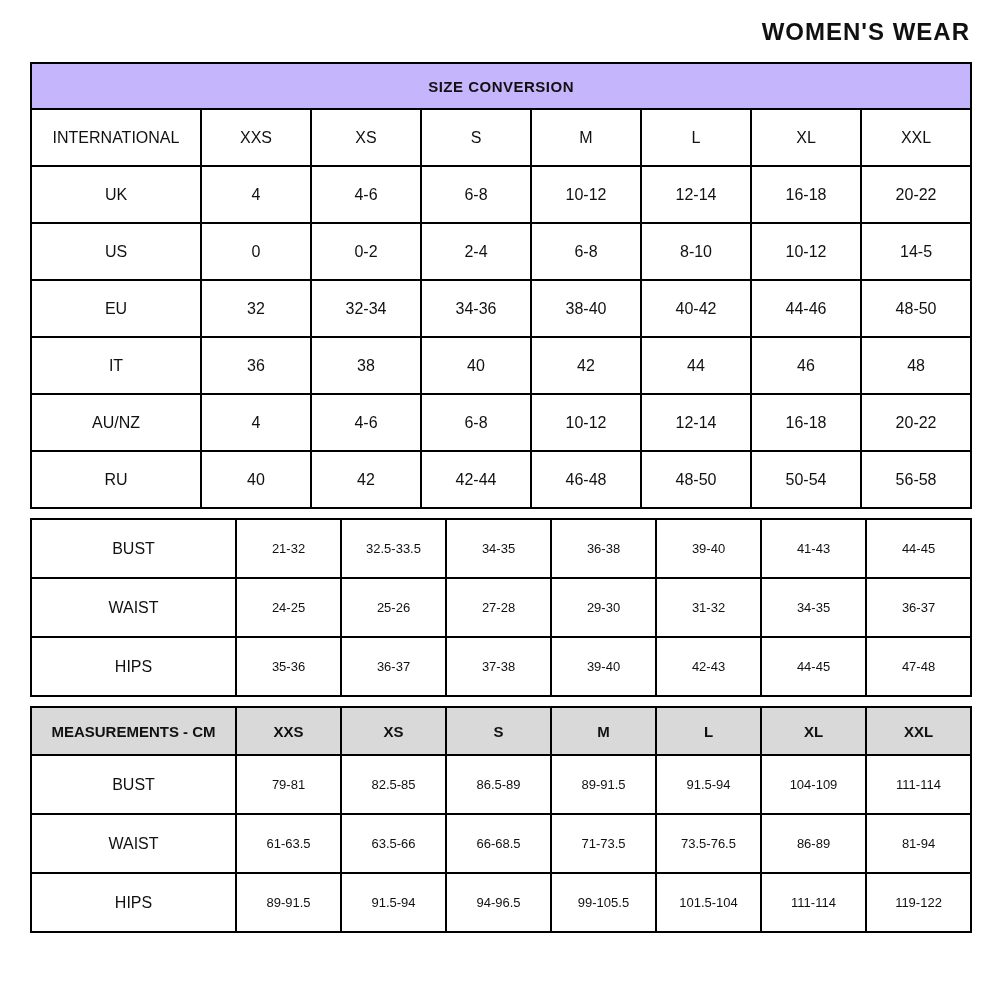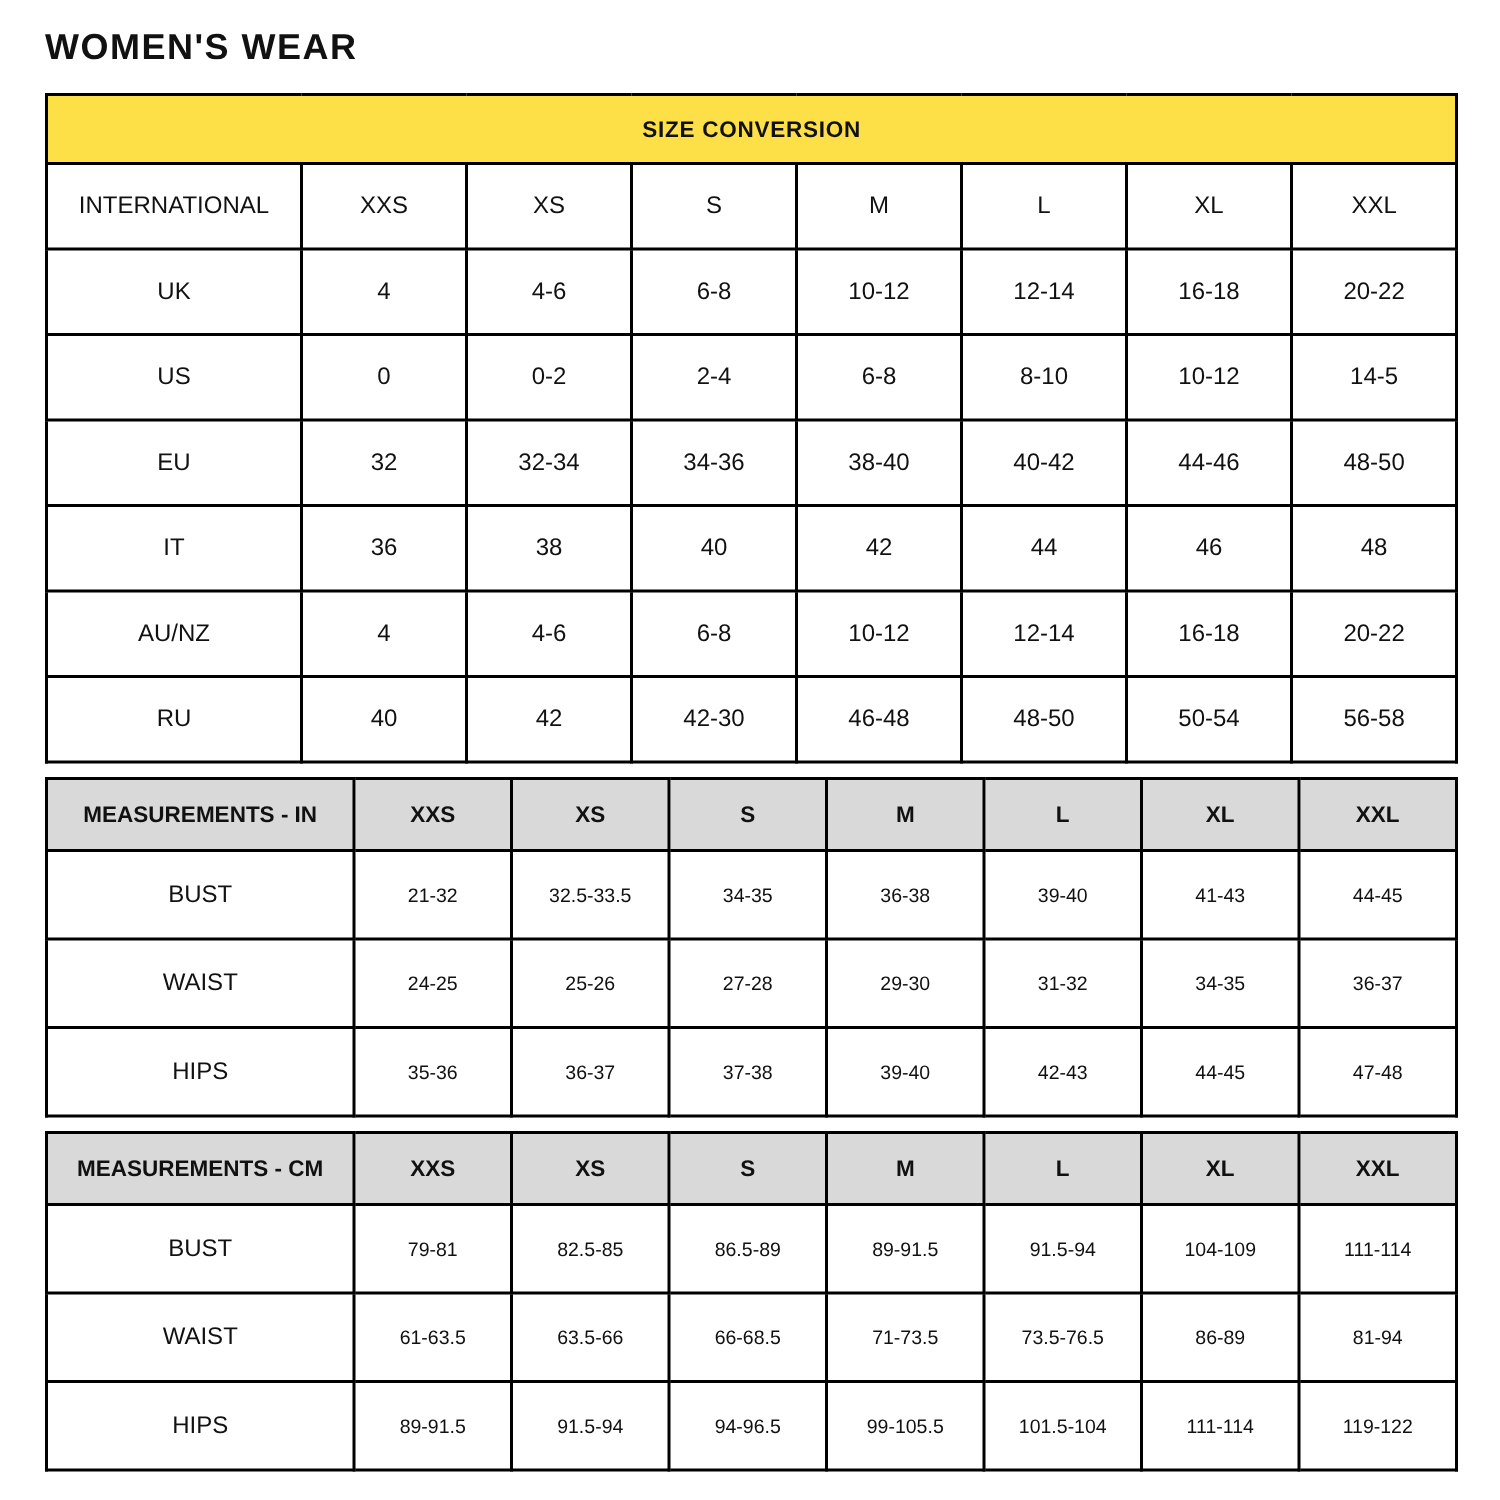--- a/index.html
+++ b/index.html
@@ -4,42 +4,42 @@
 <style>
   * { box-sizing: border-box; margin: 0; padding: 0; }
   html, body {
     width: 1000px; height: 1000px;
     background: #ffffff;
     color: #111111;
     font-family: "Liberation Sans", sans-serif;
   }
   .page { width: 940px; margin: 0 auto; padding-top: 14px; }
   .page-title {
-    text-align: left;
+    text-align: right;
     font-size: 24px;
     font-weight: 700;
     letter-spacing: 1px;
     margin: 4px 0 16px 0;
   }
   table {
     border-collapse: collapse;
     width: 940px;
     table-layout: fixed;
     margin-bottom: 9px;
   }
   td {
     border: 2px solid #000000;
     text-align: center;
     vertical-align: middle;
     font-size: 16px;
     overflow: hidden;
   }
   
   .conv .title-cell {
-    background: #fde047;
+    background: #c4b5fd;
     font-weight: 700;
     font-size: 15px;
     letter-spacing: 0.5px;
     height: 46px;
   }
   .conv td { height: 57px; }
   .conv col.c-lbl { width: 170px; }
   .conv col.c-val { width: 110px; }
   
   .meas col.c-lbl { width: 205px; }
@@ -133,51 +133,41 @@
       <td>6-8</td>
       <td>10-12</td>
       <td>12-14</td>
       <td>16-18</td>
       <td>20-22</td>
     </tr>
     <tr>
       <td>RU</td>
       <td>40</td>
       <td>42</td>
-      <td>42-30</td>
+      <td>42-44</td>
       <td>46-48</td>
       <td>48-50</td>
       <td>50-54</td>
       <td>56-58</td>
     </tr>
   </tbody>
     </table>
 
   <table class="meas">
     <colgroup>
         <col class="c-lbl">
         <col class="c-val">
         <col class="c-val">
         <col class="c-val">
         <col class="c-val">
         <col class="c-val">
         <col class="c-val">
         <col class="c-val">
       </colgroup>
     <tbody>
-        <tr class="m-hdr">
-      <td>MEASUREMENTS - IN</td>
-      <td>XXS</td>
-      <td>XS</td>
-      <td>S</td>
-      <td>M</td>
-      <td>L</td>
-      <td>XL</td>
-      <td>XXL</td>
-    </tr>
     <tr>
       <td class="row-lbl">BUST</td>
       <td class="val">21-32</td>
       <td class="val">32.5-33.5</td>
       <td class="val">34-35</td>
       <td class="val">36-38</td>
       <td class="val">39-40</td>
       <td class="val">41-43</td>
       <td class="val">44-45</td>
     </tr>

